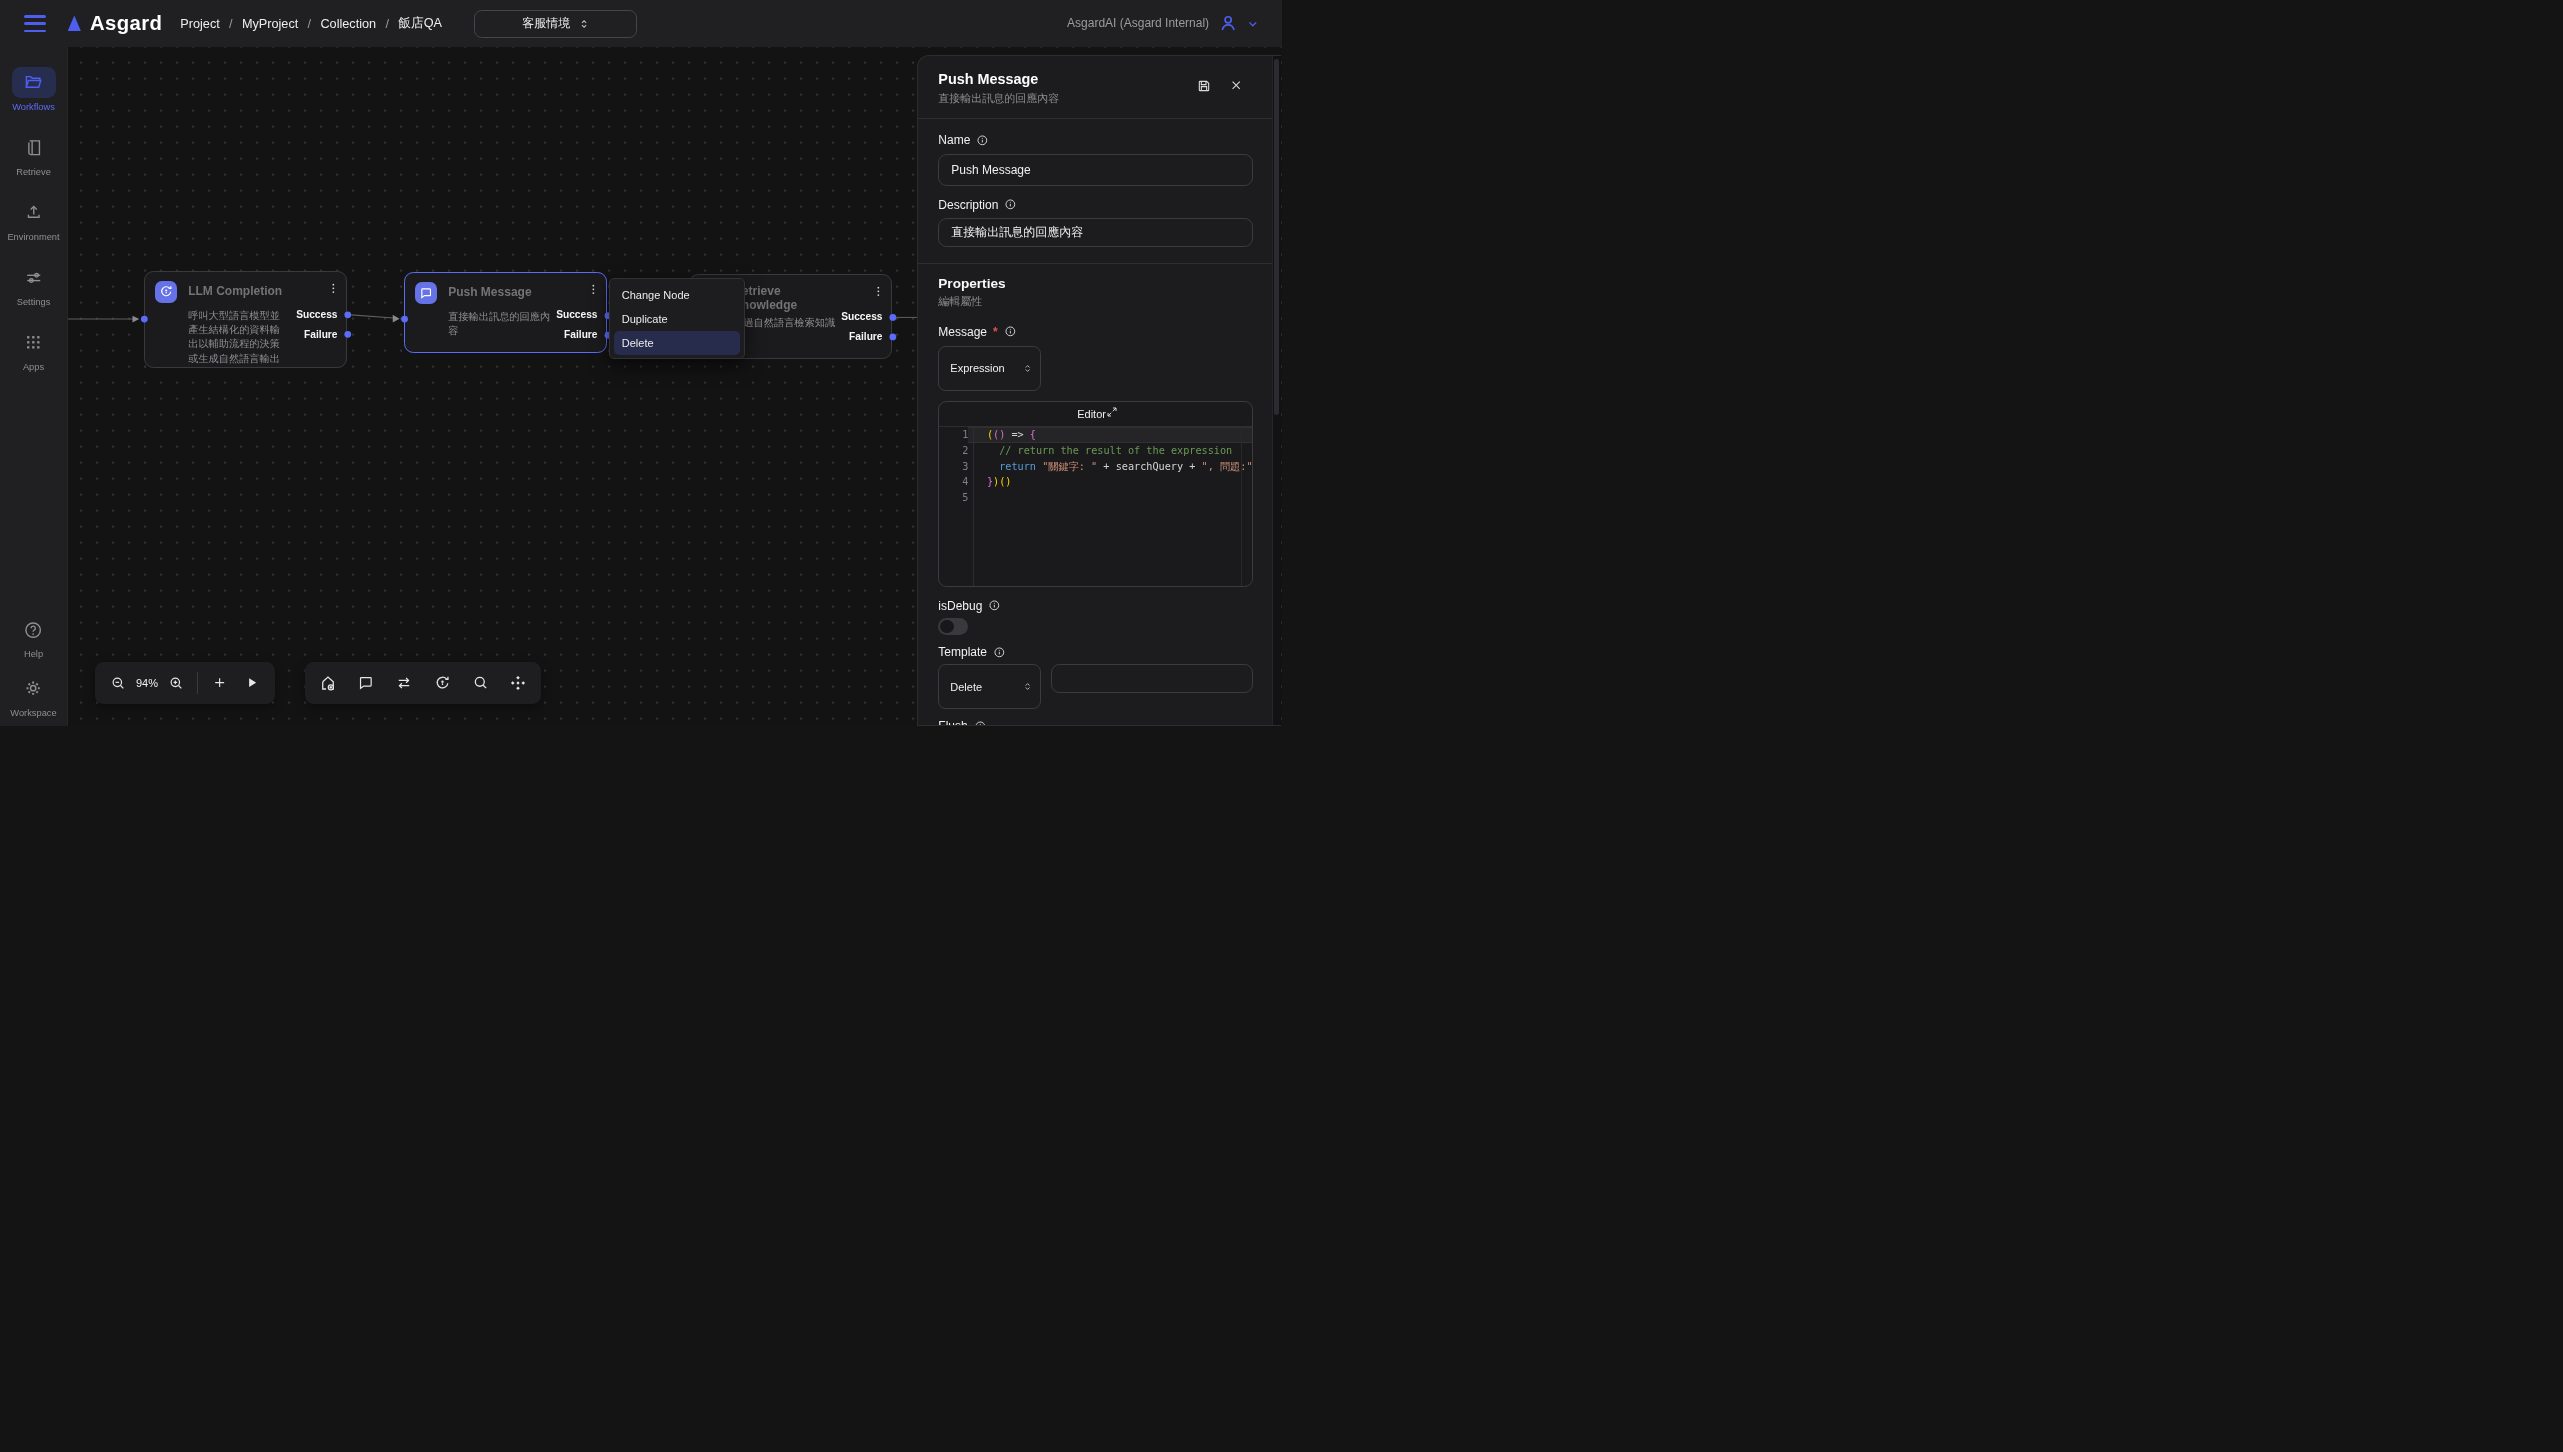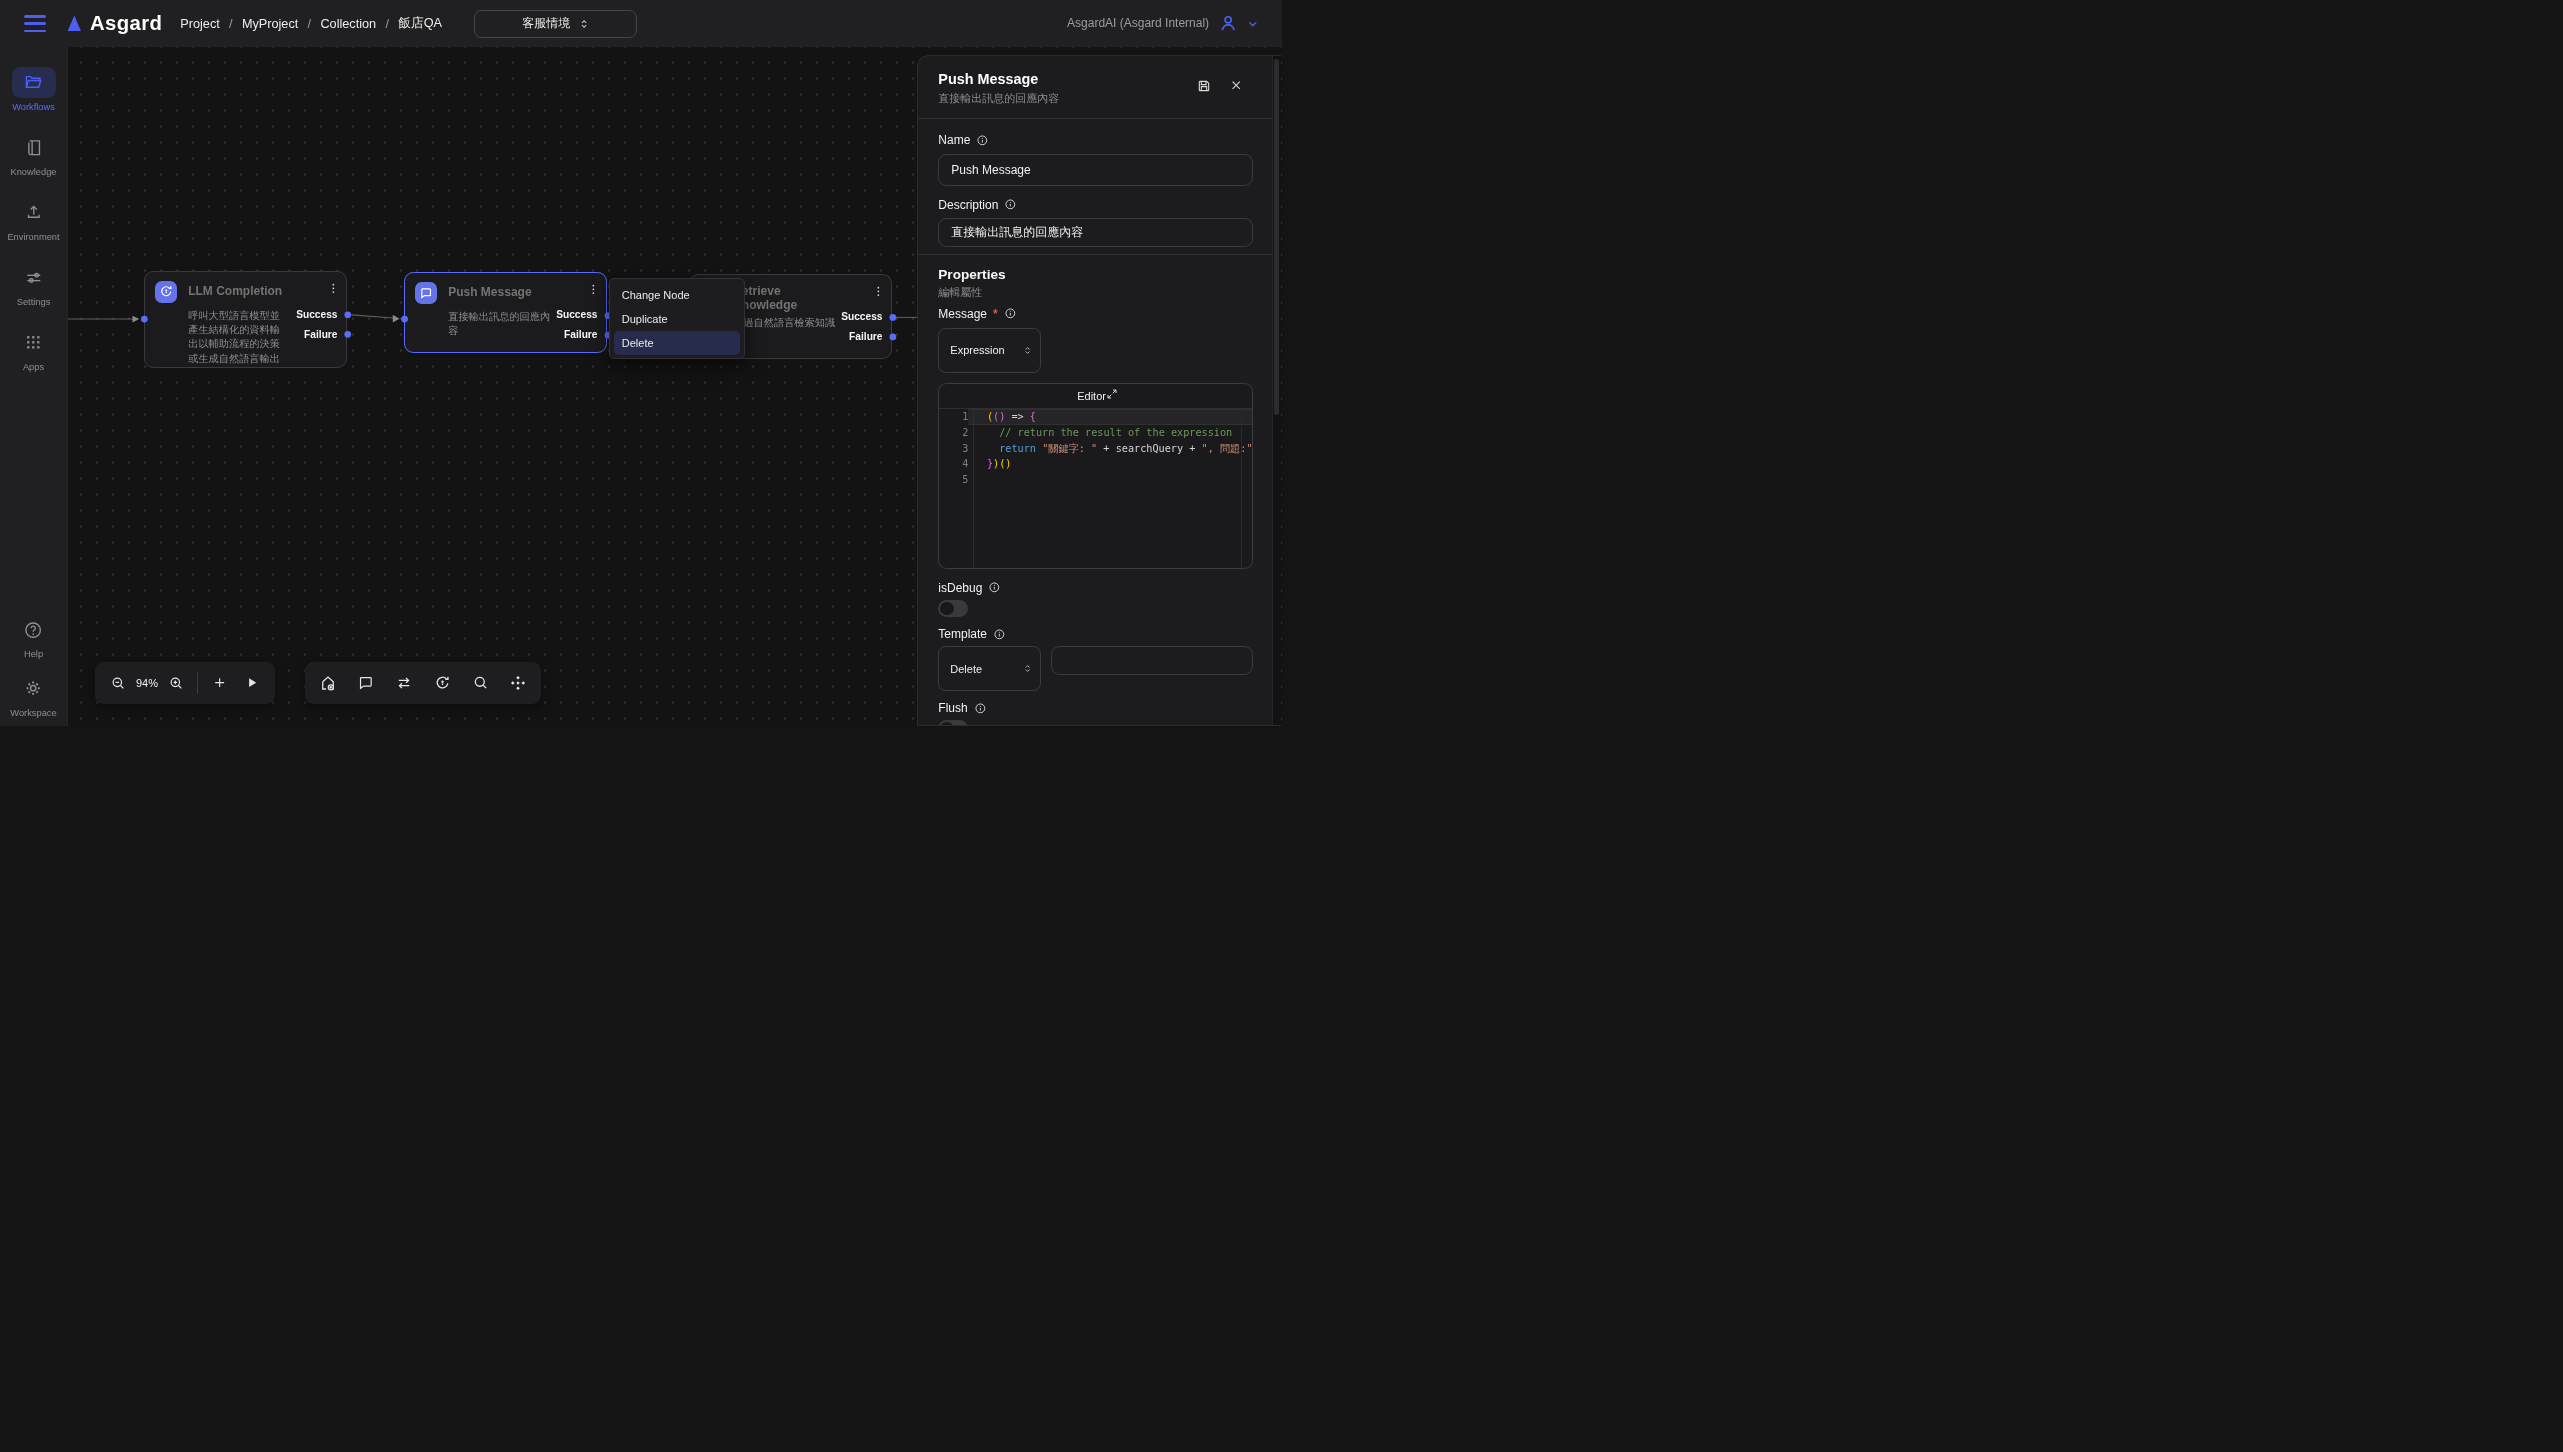--- a/index.html
+++ b/index.html
@@ -119,21 +119,21 @@
     box-shadow:inset 0 0.8px 0 rgba(255,255,255,.07), inset 0 -0.8px 0 rgba(255,255,255,.07); }
   .tk-b1 { color:#ffd700; } .tk-b2 { color:#d670d6; } .tk-cm { color:#6a9955; }
   .tk-kw { color:#569cd6; } .tk-st { color:#ce9178; } .tk-pl { color:#d4d4d4; }
 
   .panel-scroll { position:absolute; right:0; top:0; width:9.3px; height:671px; background:#121214;
     border-left:0.8px solid #26262a; }
   .panel-scroll .thumb { position:absolute; left:1.7px; top:3.4px; width:5.1px; height:356px;
     border-radius:2.5px; background:#2c2c30; cursor:pointer; }
 
   .mt6{margin-top:5.1px;} .mt8{margin-top:6.8px;} .mt12{margin-top:10.2px;}
-  .mt14{margin-top:12px;} .mt16{margin-top:13.6px;} .mt18{margin-top:7px;}
+  .mt14{margin-top:12px;} .mt16{margin-top:13.6px;} .mt18{margin-top:16px;}
 </style>
 </head>
 <body>
 
 <div class="app">
 
   <div class="header">
     <div class="hamburger">
       <span></span>
         <span></span>
@@ -183,21 +183,21 @@
         </div>
       <span class="lbl">Workflows</span>
     </div>
     <div class="side-item">
       <div class="ic-wrap">
           <svg width="19.5" height="19.5" viewBox="0 0 24 24" fill="none" stroke="currentColor" stroke-width="1.7">
         <path d="M7 3.5h12v17H8.5A2.5 2.5 0 016 18V5.5"></path>
             <path d="M10 3.5v17"></path>
       </svg>
         </div>
-      <span class="lbl">Knowledge</span>
+      <span class="lbl">Retrieve</span>
     </div>
     <div class="side-item">
       <div class="ic-wrap">
           <svg width="19.5" height="19.5" viewBox="0 0 24 24" fill="none" stroke="currentColor" stroke-width="1.7">
         <path d="M12 14V4.5"></path>
             <path d="M8.2 8l3.8-3.8L15.8 8"></path>
             <path d="M5.5 14.5v3h13v-3"></path>
       </svg>
         </div>
       <span class="lbl">Environment</span>

